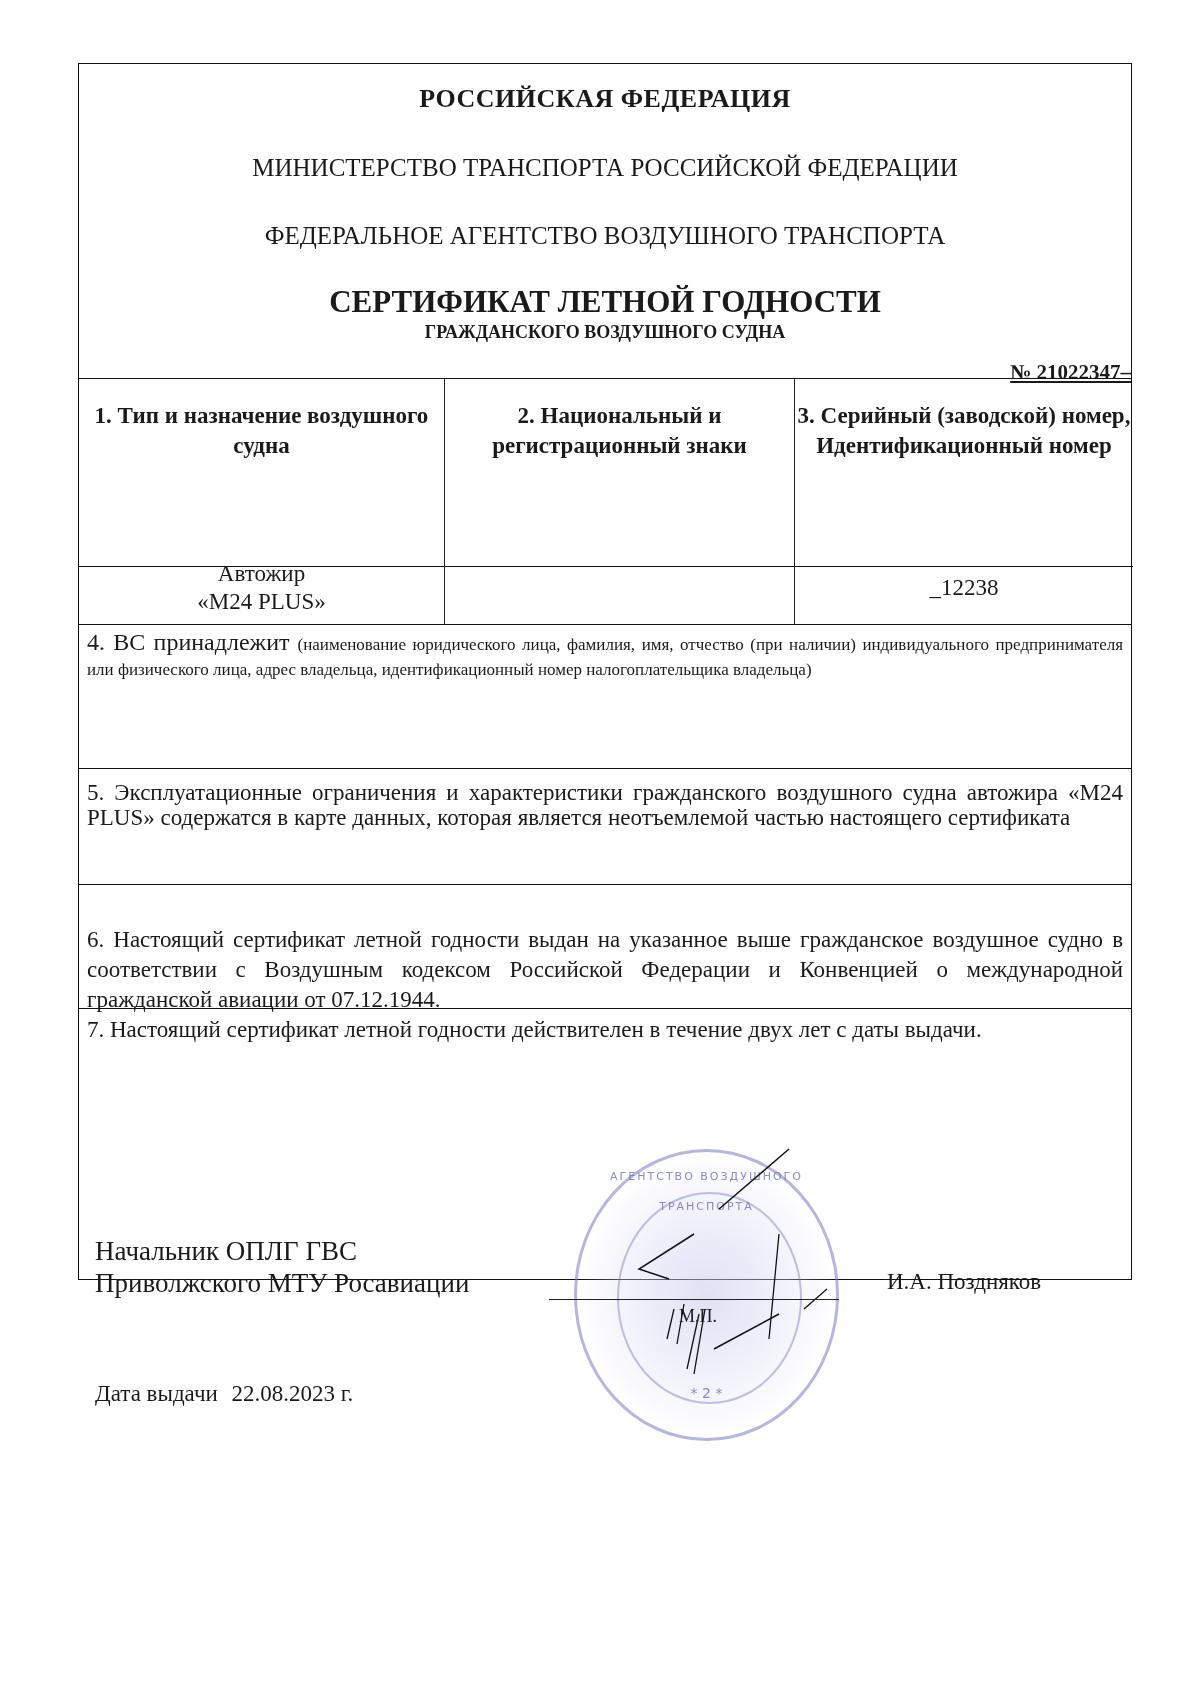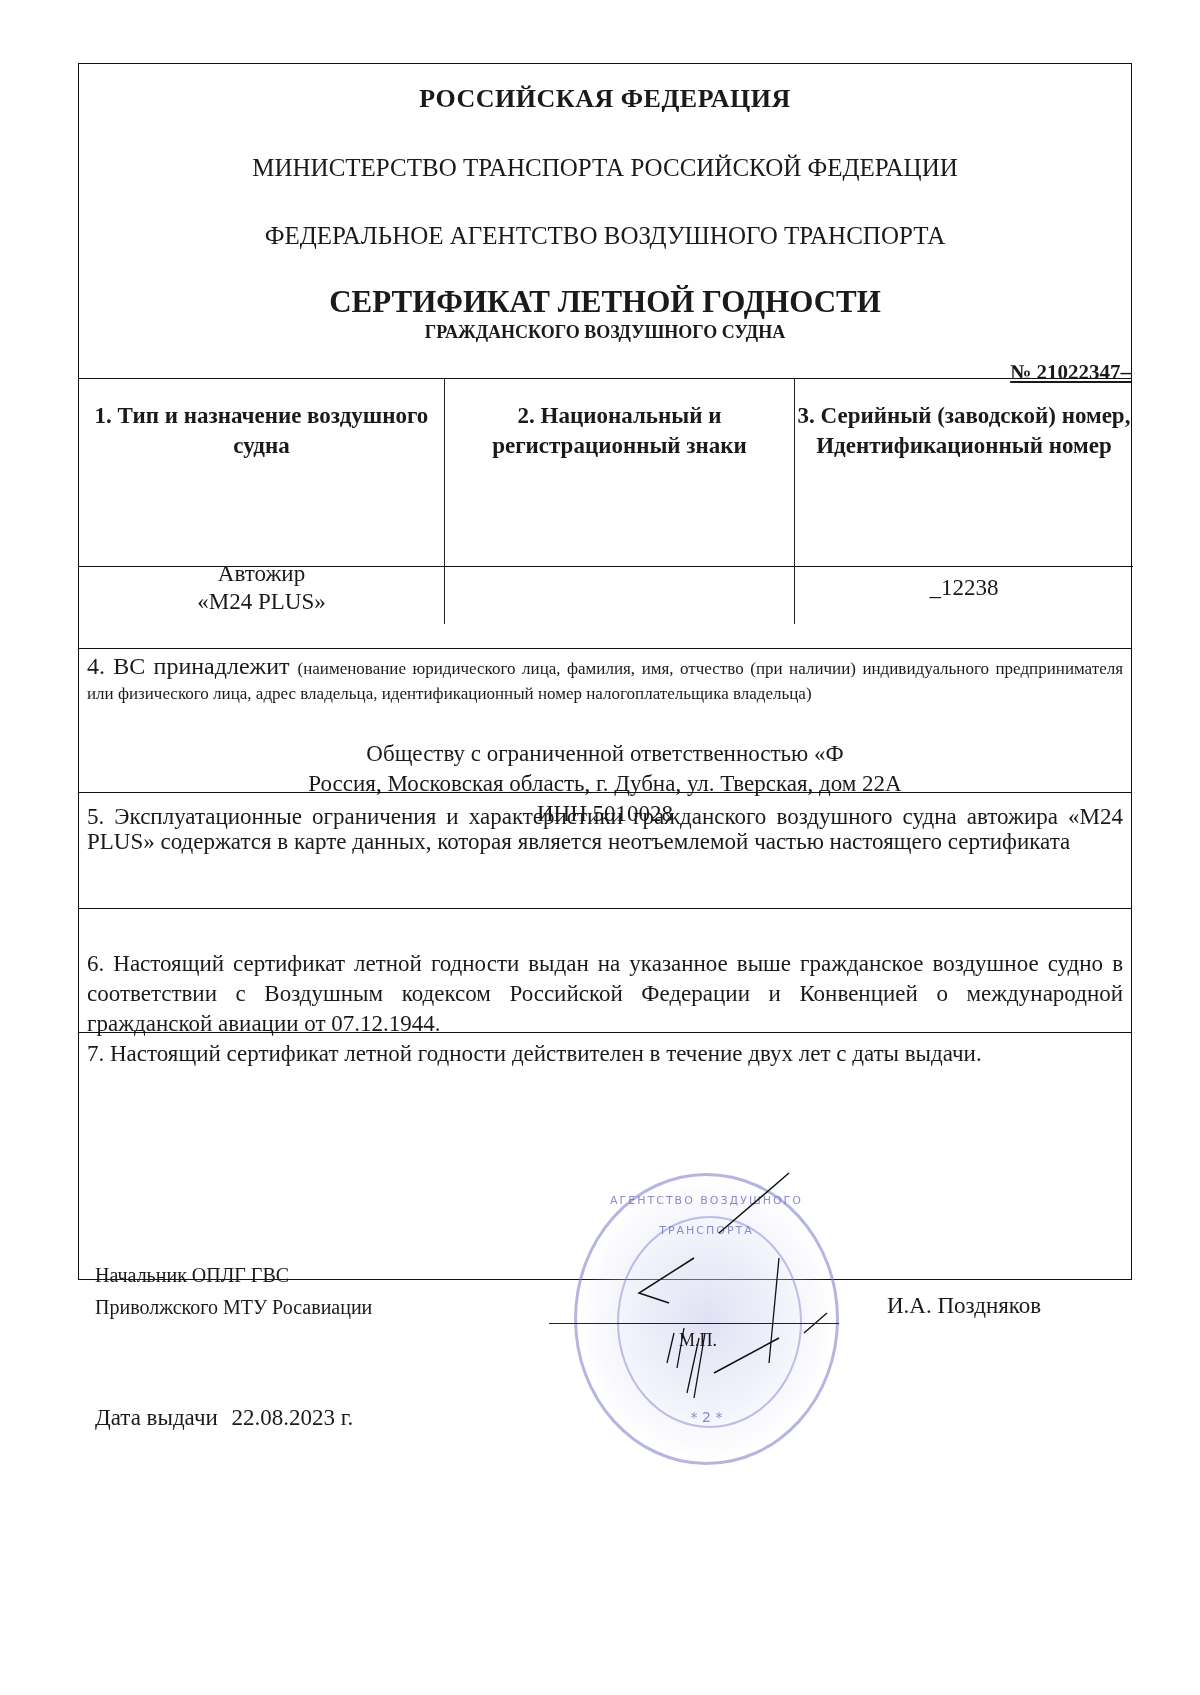--- a/index.html
+++ b/index.html
@@ -39,34 +39,34 @@
     border-bottom: 1.5px solid #111;
   }
   .grid .val-cell {
     position: absolute; top: 172px; left: 0; width: 100%; height: 74px;
     text-align: center; font-size: 23px; line-height: 28px;
     display: flex; align-items: center; justify-content: center; flex-direction: column;
   }
 
   .section {
     position: absolute; left: 0; width: 100%; border-top: 1.5px solid #111;
-    padding: 6px 8px 0 8px; font-size: 23px; line-height: 30px; text-align: justify; margin-top: 24px;
+    padding: 6px 8px 0 8px; font-size: 23px; line-height: 30px; text-align: justify;
   }
   .s4 { top: 560px; height: 186px; }
   .s5 { top: 704px; height: 74px; line-height: 25px; padding-top: 11px; }
   .s6 { top: 820px; height: 124px; padding-top: 40px; line-height: 30px; }
   .s7 { top: 944px; height: 529px; }
 
   .s4 .label-main { font-size: 24px; }
   .s4 .label-note { font-size: 17px; line-height: 22px; }
   .s4 .intro { line-height: 23px; }
   .owner { text-align: center; margin-top: 34px; font-size: 23px; line-height: 30px; }
 
   .signature-block { position: absolute; left: 0; top: 0; width: 100%; height: 100%; }
-  .sig-position { position: absolute; left: 16px; top: 226px; font-size: 20px; line-height: 32px; }
+  .sig-position { position: absolute; left: 16px; top: 226px; font-size: 27px; line-height: 32px; }
   .sig-name { position: absolute; left: 808px; top: 258px; font-size: 23px; }
   .sig-line { position: absolute; left: 470px; top: 290px; width: 290px; border-top: 1.5px solid #222; }
   .sig-mp { position: absolute; left: 600px; top: 292px; font-size: 18px; }
   .issue-date { position: absolute; left: 16px; top: 370px; font-size: 23px; }
   .issue-date .date-val { margin-left: 8px; }
 
   .stamp {
     position: absolute; left: 495px; top: 140px; width: 265px; height: 292px;
     border-radius: 50%; border: 3px solid rgba(120,120,200,0.55);
     background: radial-gradient(ellipse at center, rgba(200,200,235,0.55) 0%, rgba(220,220,245,0.35) 45%, rgba(255,255,255,0) 70%);
@@ -116,25 +116,20 @@
         <div>_12238</div>
       </div>
     </div>
   </div>
 
   <div class="section s4">
     <div class="intro">
       <span class="label-main">4. ВС принадлежит</span>
       <span class="label-note">(наименование юридического лица, фамилия, имя, отчество (при наличии) индивидуального предпринимателя или физического лица, адрес владельца, идентификационный номер налогоплательщика владельца)</span>
     </div>
-    <div class="owner">
-      <div>Обществу с ограниченной ответственностью «Ф</div>
-      <div>Россия, Московская область, г. Дубна, ул. Тверская, дом 22А</div>
-      <div>ИНН  5010028</div>
-    </div>
   </div>
 
   <div class="section s5">5. Эксплуатационные ограничения и характеристики гражданского воздушного судна автожира «M24 PLUS» содержатся в карте данных, которая является неотъемлемой частью настоящего сертификата</div>
 
   <div class="section s6">6. Настоящий сертификат летной годности выдан на указанное выше гражданское воздушное судно в соответствии с Воздушным кодексом Российской Федерации и Конвенцией о международной гражданской авиации от 07.12.1944.</div>
 
   <div class="section s7">
     <div>7. Настоящий сертификат летной годности действителен в течение двух лет с даты выдачи.</div>
 
     <div class="signature-block">

